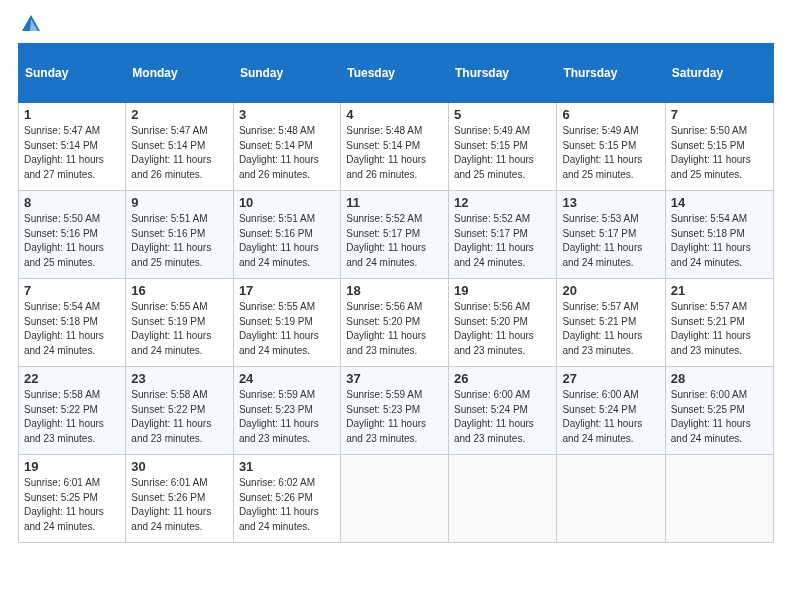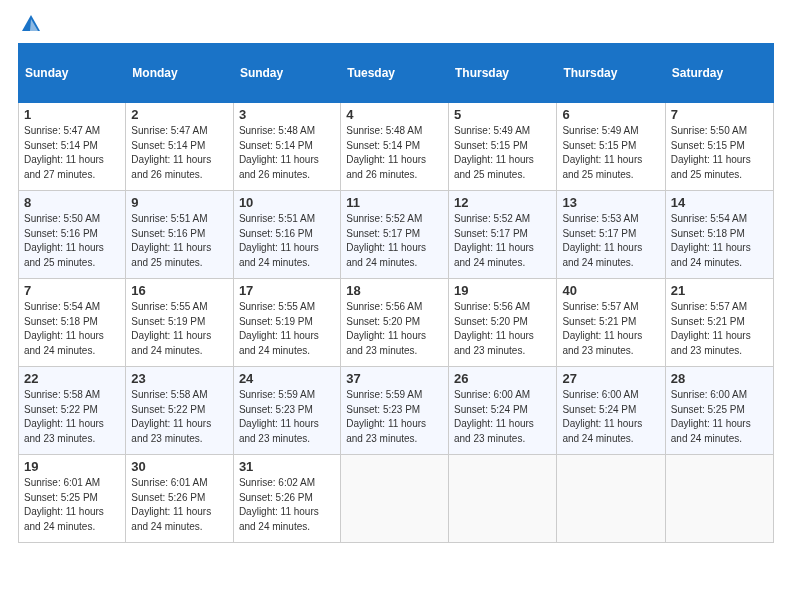--- a/index.html
+++ b/index.html
@@ -245,21 +245,21 @@
 Sunset: 5:20 PM
 Daylight: 11 hours and 23 minutes.</div>
           </td>
           <td>
             <span class="day-num">19</span>
             <div class="day-info" style="white-space: pre-line;">Sunrise: 5:56 AM
 Sunset: 5:20 PM
 Daylight: 11 hours and 23 minutes.</div>
           </td>
           <td>
-            <span class="day-num">40</span>
+            <span class="day-num">20</span>
             <div class="day-info" style="white-space: pre-line;">Sunrise: 5:57 AM
 Sunset: 5:21 PM
 Daylight: 11 hours and 23 minutes.</div>
           </td>
           <td>
             <span class="day-num">21</span>
             <div class="day-info" style="white-space: pre-line;">Sunrise: 5:57 AM
 Sunset: 5:21 PM
 Daylight: 11 hours and 23 minutes.</div>
           </td>

